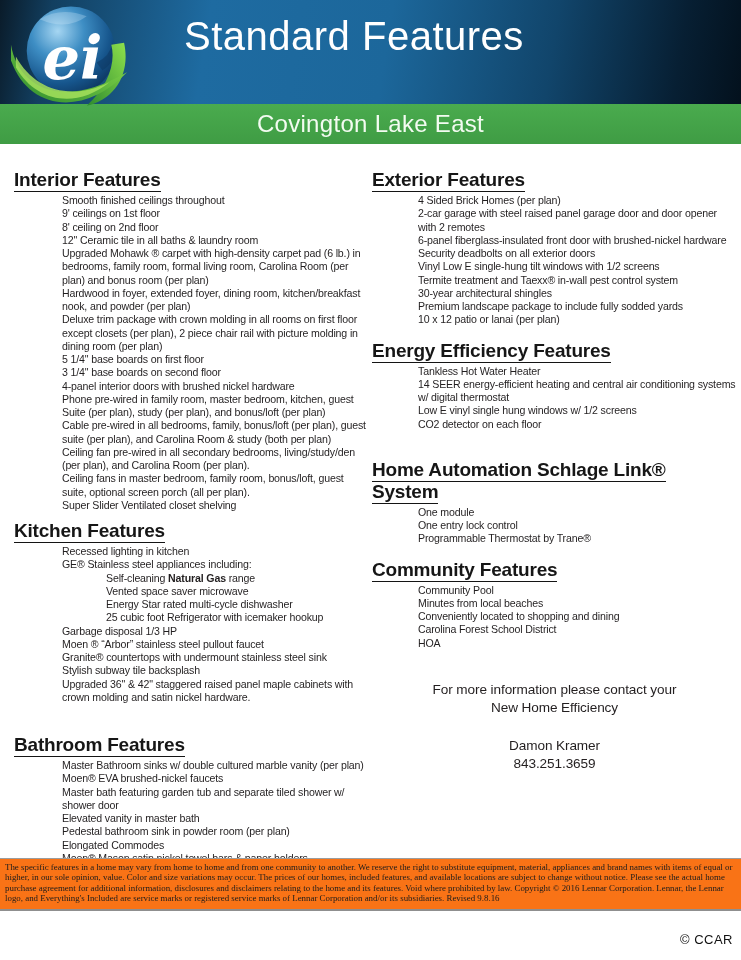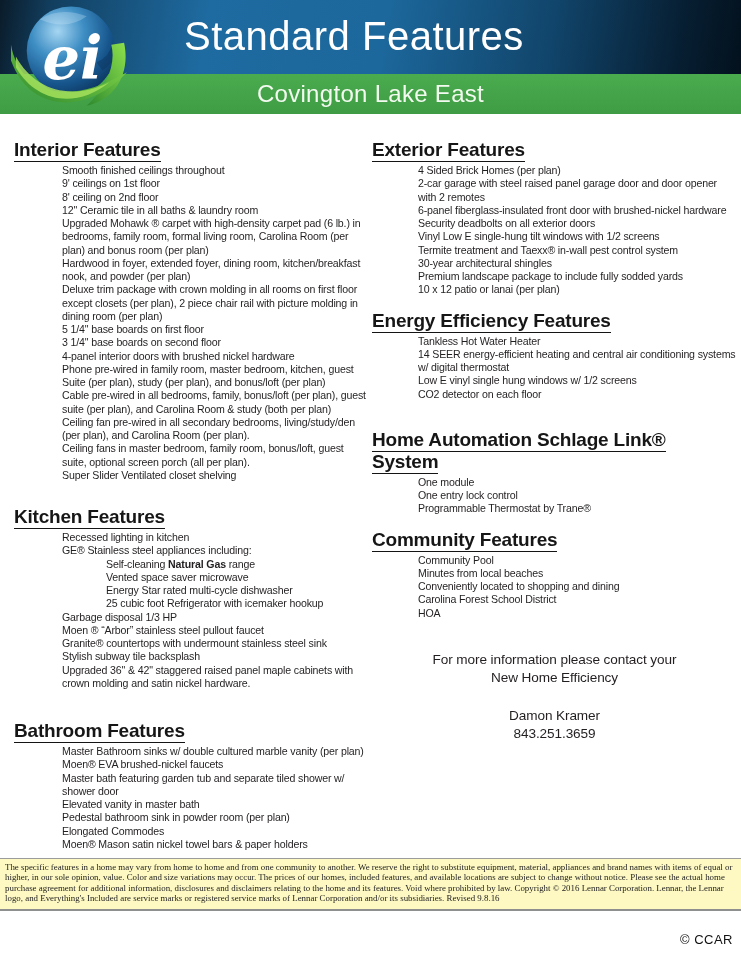--- a/index.html
+++ b/index.html
@@ -1,58 +1,58 @@
 <!DOCTYPE html>
 <html><head>
 <meta charset="utf-8">
 <style>
   html,body{margin:0;padding:0;background:#e8e8e8;}
   .page{position:relative;width:741px;height:960px;background:#ffffff;overflow:hidden;
         font-family:"Liberation Sans",sans-serif;color:#231f20;}
 
   
-  .hdr{position:relative;height:74px;
+  .hdr{position:relative;height:104px;
        background:linear-gradient(99deg,#0a1b29 0%,#123f60 7%,#1e6ba1 28%,#1c679b 52%,#11456b 74%,#071f33 91%,#03111d 100%);}
   .title{position:absolute;left:184px;top:14px;margin:0;color:#ffffff;font-weight:400;
          font-size:40px;letter-spacing:.5px;font-family:"Liberation Sans",sans-serif;}
   .logo{position:absolute;left:10px;top:1px;width:118px;height:121px;z-index:3;}
 
   .banner{position:relative;height:40px;background:linear-gradient(#4aab4e,#3f9c44);
           display:flex;align-items:center;justify-content:center;}
   .banner span{color:#f3fbf1;font-size:24px;letter-spacing:.3px;}
 
   
   .content{display:flex;padding:2px 4px 0 14px;}
   .col.left{flex:none;width:352px;}
   .col.right{flex:1;min-width:0;padding-left:6px;}
 
   .feature-section{margin-top:13px;}
   .col [data-col] .feature-section:first-child{margin-top:23px;}
-  [data-col="left"] .feature-section:nth-child(2){margin-top:24px;}
+  [data-col="left"] .feature-section:nth-child(2){margin-top:8px;}
   [data-col="left"] .feature-section:nth-child(3){margin-top:30px;}
   [data-col="right"] .feature-section:nth-child(3){margin-top:28px;}
 
   .sec-title{margin:0 0 3px 0;font-size:19px;line-height:22px;font-weight:700;
              letter-spacing:-.2px;color:#161616;}
   .sec-title .u{border-bottom:1.6px solid #141414;padding-bottom:1px;}
 
   .item{margin:0;padding-left:48px;font-size:10.6px;line-height:13.25px;
         letter-spacing:-.15px;color:#221f20;}
   .item.indent2{padding-left:92px;}
   .col.right .item{padding-left:46px;}
 
   
   .contact{margin-top:31px;text-align:center;color:#231f20;}
   .contact p{margin:0;font-size:13.6px;line-height:18.5px;letter-spacing:-.1px;}
   .contact .contact-name{margin-top:19px;}
 
   
   .foot{position:absolute;left:0;right:0;top:858px;
         border-top:1px solid #9c9c9c;border-bottom:2px solid #8f8f8f;
-        padding:3px 5px 5px 5px;background:#fef9c3;}
+        padding:3px 5px 5px 5px;background:#f97316;}
   .disclaimer{margin:0;font-family:"Liberation Serif",serif;font-size:8.9px;
               line-height:10.4px;color:#1c1c1c;}
   .credit{position:absolute;right:8px;top:932px;font-size:13px;color:#111;
           letter-spacing:.5px;}
 </style>
 </head>
 <body>
 
 <div class="page">
 

